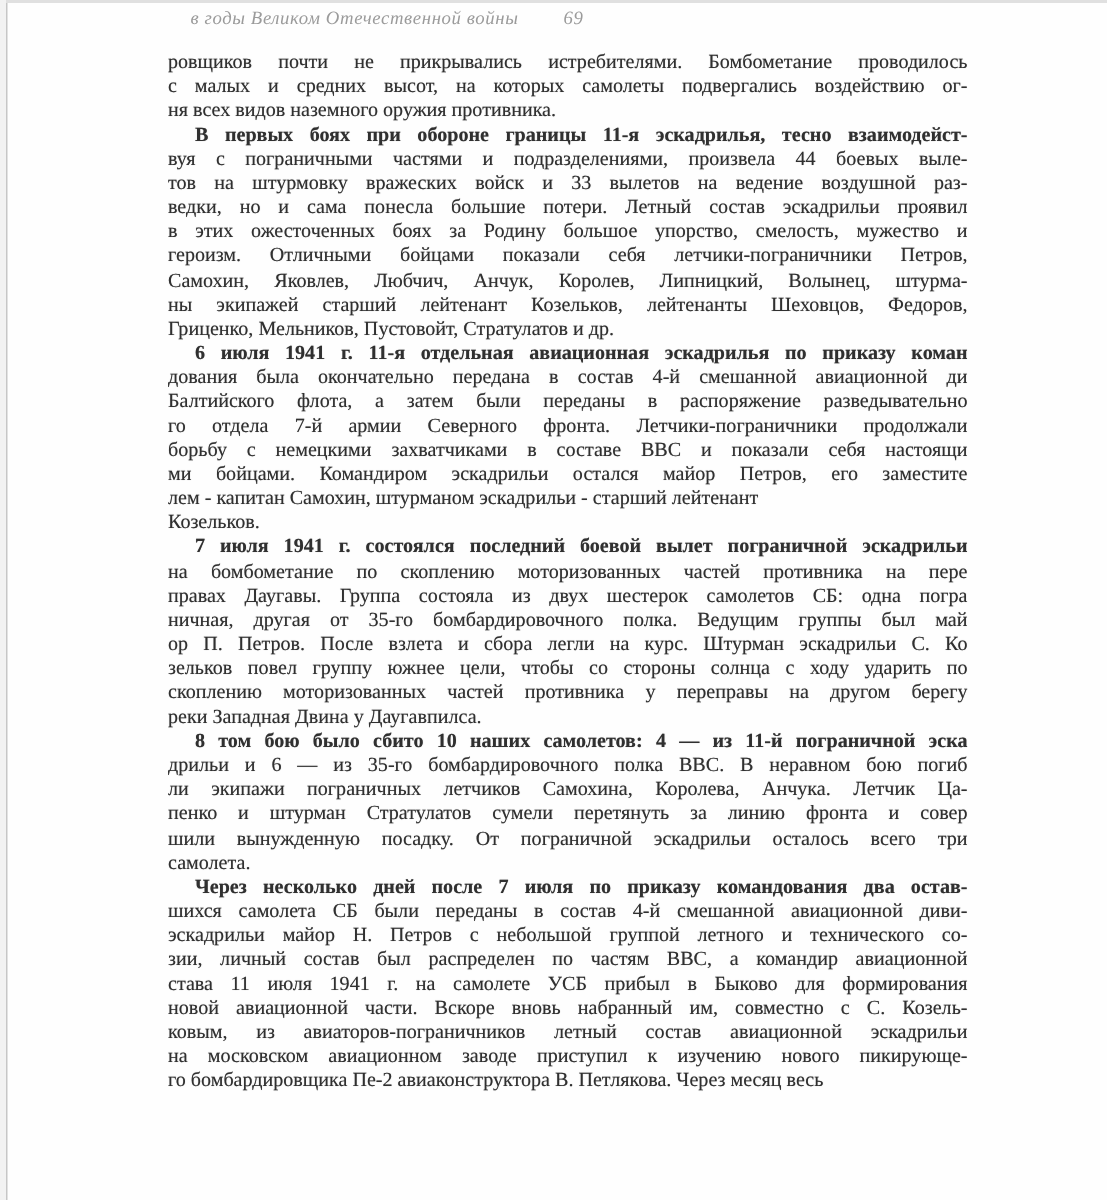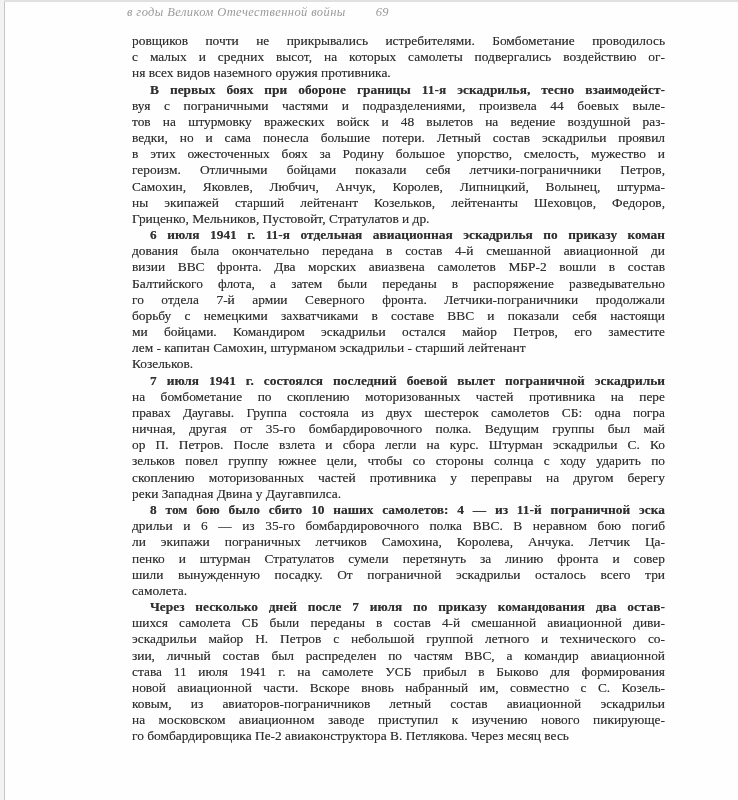--- a/index.html
+++ b/index.html
@@ -43,21 +43,21 @@
     font-size: 12.5px;
     letter-spacing: 0.4px;
     color: #9b9b9b;
     white-space: nowrap;
   }
   .running-header .pgnum {
     margin-left: 30px;
   }
   .body-text {
     position: absolute;
-    left: 132px;
+    left: 112px;
     top: 33px;
     width: 533px;
     font-size: 13.4px;
     color: #303030;
     text-shadow: 0 0 0.5px rgba(48,48,48,0.55);
   }
   .para { margin: 0; padding: 0; }
   .line {
     height: 16.18px;
     line-height: 16.18px;
@@ -88,32 +88,31 @@
 
   <div class="body-text">
       <div class="para">
         <div class="line">ровщиков почти не прикрывались истребителями. Бомбометание проводилось</div>
         <div class="line">с малых и средних высот, на которых самолеты подвергались воздействию ог-</div>
         <div class="line ragged">ня всех видов наземного оружия противника.</div>
       </div>
       <div class="para">
         <div class="line indent">В первых боях при обороне границы 11-я эскадрилья, тесно взаимодейст-</div>
         <div class="line">вуя с пограничными частями и подразделениями, произвела 44 боевых выле-</div>
-        <div class="line">тов на штурмовку вражеских войск и 48 вылетов на ведение воздушной раз-</div>
+        <div class="line">тов на штурмовку вражеских войск и 33 вылетов на ведение воздушной раз-</div>
         <div class="line">ведки, но и сама понесла большие потери. Летный состав эскадрильи проявил</div>
         <div class="line">в этих ожесточенных боях за Родину большое упорство, смелость, мужество и</div>
         <div class="line">героизм. Отличными бойцами показали себя летчики-пограничники Петров,</div>
         <div class="line">Самохин, Яковлев, Любчич, Анчук, Королев, Липницкий, Волынец, штурма-</div>
         <div class="line">ны экипажей старший лейтенант Козельков, лейтенанты Шеховцов, Федоров,</div>
         <div class="line ragged">Гриценко, Мельников, Пустовойт, Стратулатов и др.</div>
       </div>
       <div class="para">
         <div class="line indent">6 июля 1941 г. 11-я отдельная авиационная эскадрилья по приказу коман</div>
         <div class="line">дования была окончательно передана в состав 4-й смешанной авиационной ди</div>
-        <div class="line">визии ВВС фронта. Два морских авиазвена самолетов МБР-2 вошли в состав</div>
         <div class="line">Балтийского флота, а затем были переданы в распоряжение разведывательно</div>
         <div class="line">го отдела 7-й армии Северного фронта. Летчики-пограничники продолжали</div>
         <div class="line">борьбу с немецкими захватчиками в составе ВВС и показали себя настоящи</div>
         <div class="line">ми бойцами. Командиром эскадрильи остался майор Петров, его заместите</div>
         <div class="line ragged">лем - капитан Самохин, штурманом эскадрильи - старший лейтенант</div>
         <div class="line ragged">Козельков.</div>
       </div>
       <div class="para">
         <div class="line indent">7 июля 1941 г. состоялся последний боевой вылет пограничной эскадрильи</div>
         <div class="line">на бомбометание по скоплению моторизованных частей противника на пере</div>

